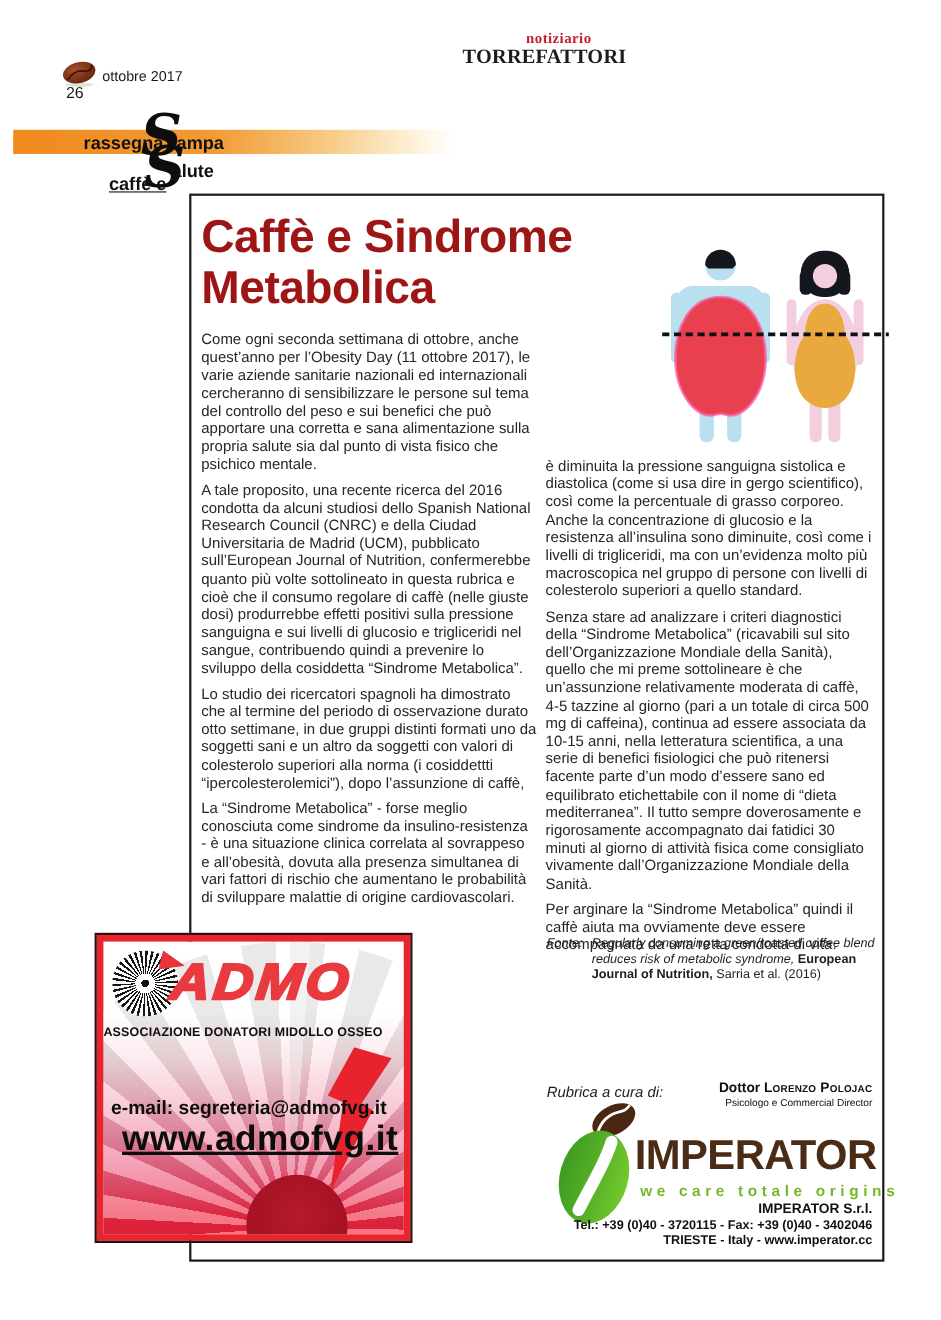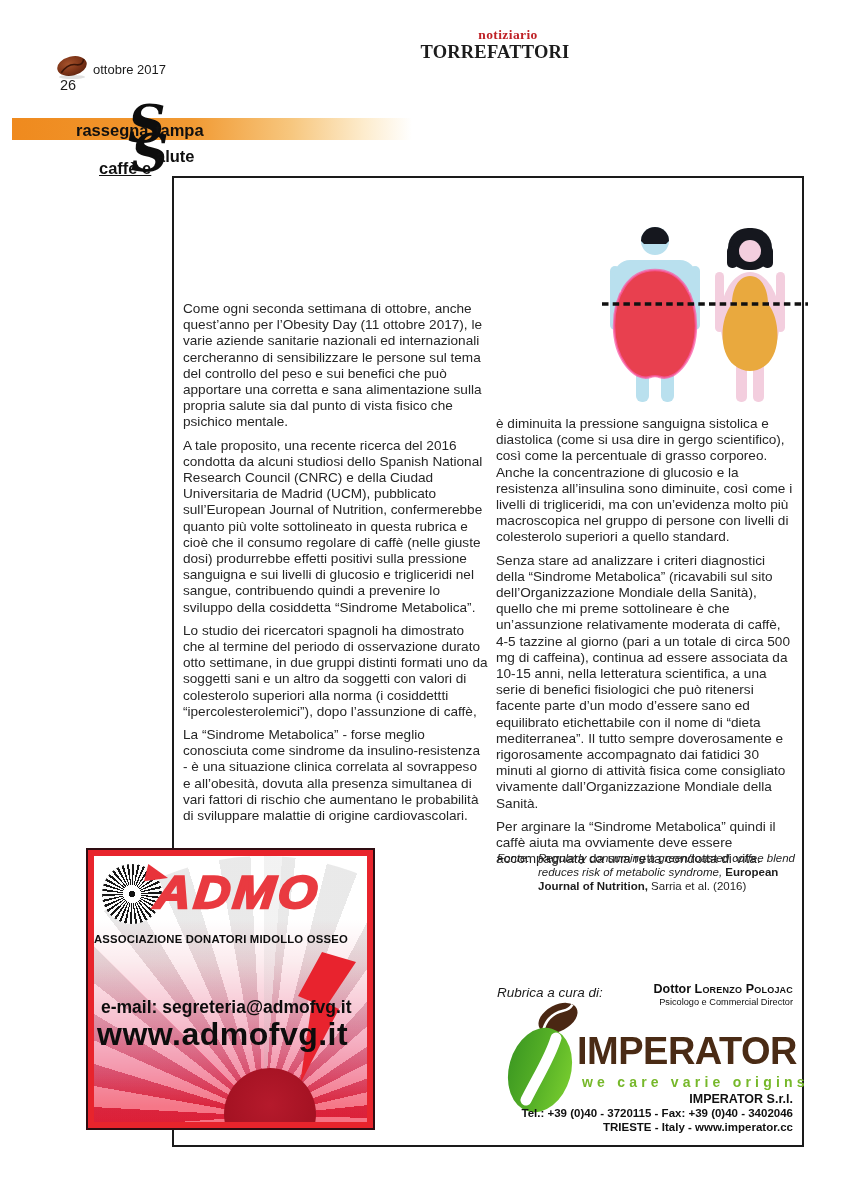--- a/index.html
+++ b/index.html
@@ -73,21 +73,21 @@
     background:#e8333b; clip-path:polygon(0 72%, 18% 0, 100% 58%); }
   .admo-logo-text {
     position:absolute; left:64px; top:10px; font-size:50px; font-weight:bold; font-style:italic;
     color:#e93a40; -webkit-text-stroke:2.5px #e93a40; letter-spacing:3px;
     transform:skewX(-6deg) scaleY(.92); transform-origin:left top;
   }
   .admo-sub { position:absolute; left:0; top:77px; width:273px; text-align:left;
     font-size:11.3px; font-weight:bold; color:#0d0d0d; letter-spacing:.2px; }
   .admo-bolt { position:absolute; left:198px; top:96px; }
   .admo-email { position:absolute; left:7px; top:141px; font-size:17.5px; font-weight:bold; color:#0d0d0d; }
-  .admo-www { position:absolute; left:3px; top:160px; font-size:32px; font-weight:bold; color:#0d0d0d; letter-spacing:.5px; }
+  .admo-www { position:absolute; left:17px; top:160px; font-size:32px; font-weight:bold; color:#0d0d0d; letter-spacing:.5px;text-decoration:underline; }
   .admo-sun { position:absolute; left:130px; top:212px; width:92px; height:92px; border-radius:50%;
     background:radial-gradient(circle at 50% 40%, #b51a2c 0%, #a01020 80%); }
 
   
   .rubrica-label { left:497px; top:985px; font-size:13.5px; font-style:italic; color:#1b1b1b; }
   .doctor { left:560px; top:982px; width:233px; text-align:right; color:#0f0f0f; }
   .doctor .name-line { font-size:12.5px; font-weight:bold; }
   .doctor .name-caps { font-variant:small-caps; letter-spacing:.2px; }
   .doctor .role-line { font-size:9.2px; font-weight:normal; margin-top:1px; }
   .imp-logo { left:496px; top:1000px; width:110px; height:115px; }
@@ -124,20 +124,24 @@
   <div class="abs banner"></div>
   <span class="abs sect-t sect-l1a">rassegna</span>
   <span class="abs sect-s sect-s1">S</span>
   <span class="abs sect-t sect-l1b">tampa</span>
   <span class="abs sect-t sect-l2a">caffè e</span>
   <span class="abs sect-s sect-s2">S</span>
   <span class="abs sect-t sect-l2b">alute</span>
 
   <div class="abs article-box"></div>
 
+  <div class="abs title">
+    <div>Caffè e Sindrome</div>
+    <div>Metabolica</div>
+  </div>
 
   <svg class="abs figure" viewBox="0 0 212 188">
 
     <g>
       <rect x="12" y="46" width="10" height="64" rx="5" fill="#b9e0ee"></rect>
       <rect x="92" y="46" width="10" height="64" rx="5" fill="#b9e0ee"></rect>
       <rect x="16" y="40" width="82" height="34" rx="16" fill="#b9e0ee"></rect>
       <circle cx="57" cy="21" r="14" fill="#b9e0ee"></circle>
       <rect x="38" y="112" width="13" height="70" rx="6" fill="#b9e0ee"></rect>
       <rect x="63" y="112" width="13" height="70" rx="6" fill="#b9e0ee"></rect>
@@ -213,21 +217,21 @@
       </linearGradient>
     </defs>
     <g transform="rotate(-28 62 18)">
       <ellipse cx="62" cy="18" rx="21" ry="13" fill="#4a2713"></ellipse>
       <path d="M44,21 Q55,10 70,14 Q76,16 81,13" fill="none" stroke="#ffffff" stroke-width="2.6"></path>
     </g>
     <ellipse cx="44" cy="70" rx="31" ry="43" fill="url(#impG)" transform="rotate(16 44 70)"></ellipse>
     <path d="M60,38 C54,58 42,76 30,100" fill="none" stroke="#ffffff" stroke-width="11" stroke-linecap="round"></path>
   </svg>
   <div class="abs imp-brand">IMPERATOR</div>
-  <div class="abs imp-tagline">we care varie origins</div>
+  <div class="abs imp-tagline">we care totale origins</div>
   <div class="abs imp-addr">
     <div>
       <span class="srl">IMPERATOR</span><span class="srl"> S.r.l.</span>
     </div>
     <div>Tel.: +39 (0)40 - 3720115 - Fax: +39 (0)40 - 3402046</div>
     <div>
       <span>TRIESTE - Italy - </span><span>www.imperator.cc</span>
     </div>
   </div>
 

